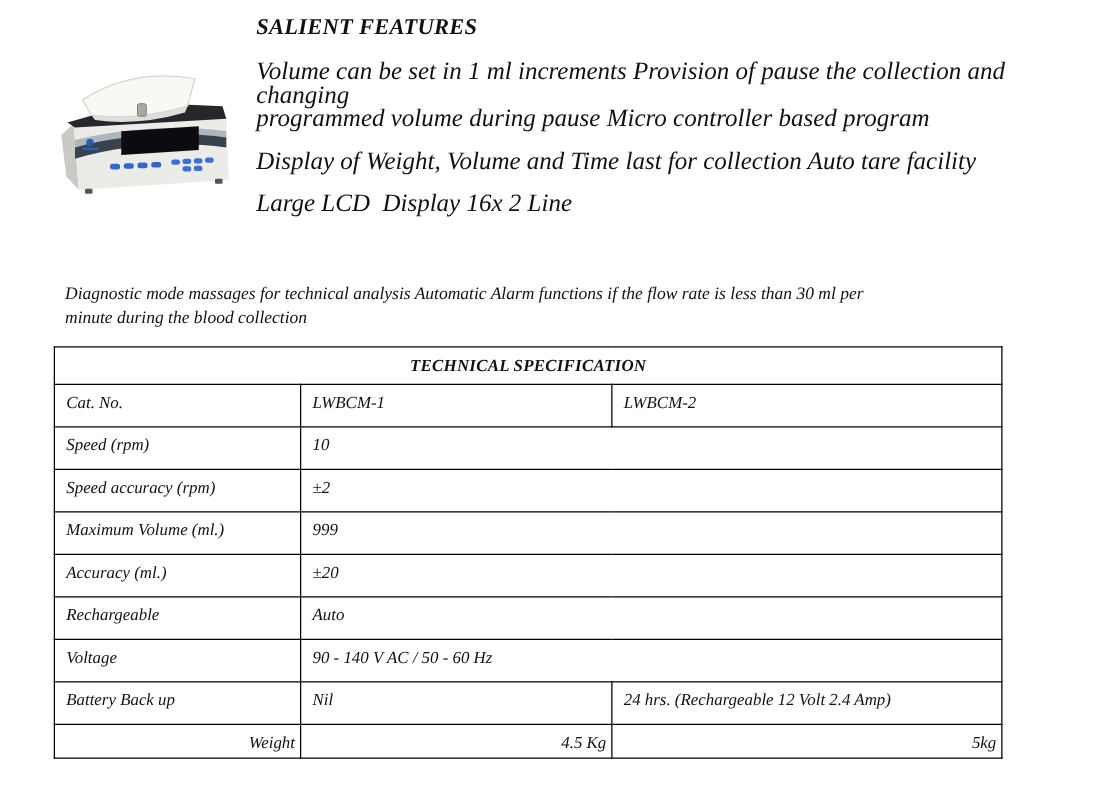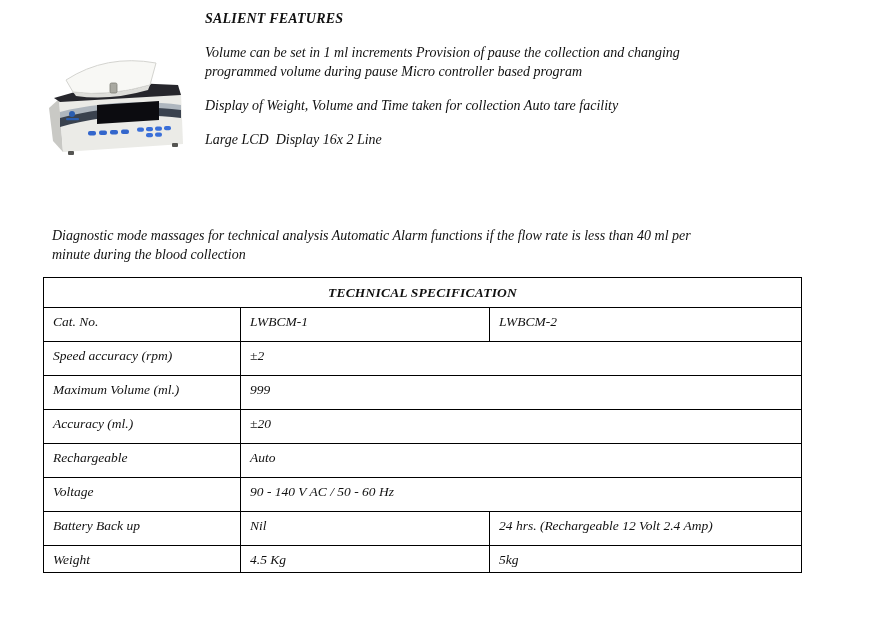--- a/index.html
+++ b/index.html
@@ -24,29 +24,29 @@
   }
 
   
   .features-text {
     position: absolute;
     left: 205px;
     top: 11px;
     width: 600px;
   }
   .features-heading {
-    font-size: 14px;
+    font-size: 18px;
     font-weight: bold;
     font-style: italic;
     margin: 0 0 16px 0;
     letter-spacing: 0.2px;
   }
   .features-text p {
     margin: 0 0 15px 0;
-    font-size: 14px;
+    font-size: 20px;
     line-height: 19px;
     white-space: pre-wrap;
   }
 
   
   .intro-paragraph {
     position: absolute;
     left: 52px;
     top: 226px;
     width: 810px;
@@ -74,21 +74,21 @@
     white-space: nowrap;
   }
   table.spec-table th.table-title-cell {
     height: 22px;
     text-align: center;
     font-weight: bold;
     padding: 7px 0 0 0;
     letter-spacing: 0.2px;
   }
   table.spec-table td { height: 25px; }
-  table.spec-table tr.last-row td { height: 18px; }
+  table.spec-table tr.last-row td { height: 18px; text-align: right; }
 </style>
 </head>
 <body>
 
 <div class="page">
 
   <div class="product-image">
     <svg width="150" height="108" viewBox="0 0 150 108" xmlns="http://www.w3.org/2000/svg">
 
       <polygon points="9,56 19,47 23,100 13,89" fill="#c9c9c5"></polygon>
@@ -125,41 +125,45 @@
 
       <rect x="28" y="99" width="6" height="4" rx="1" fill="#555552"></rect>
       <rect x="132" y="91" width="6" height="4" rx="1" fill="#555552"></rect>
     </svg>
   </div>
 
   <div class="features-text">
     <div class="features-heading">SALIENT FEATURES</div>
     <p>Volume can be set in 1 ml increments Provision of pause the collection and changing
 programmed volume during pause Micro controller based program</p>
-    <p>Display of Weight, Volume and Time taken for collection Auto tare facility</p>
+    <p>Display of Weight, Volume and Time last for collection Auto tare facility</p>
     <p>Large LCD  Display 16x 2 Line</p>
   </div>
 
-  <div class="intro-paragraph">Diagnostic mode massages for technical analysis Automatic Alarm functions if the flow rate is less than 40 ml per
+  <div class="intro-paragraph">Diagnostic mode massages for technical analysis Automatic Alarm functions if the flow rate is less than 30 ml per
 minute during the blood collection</div>
 
   <table class="spec-table">
     <colgroup>
       <col style="width:197px">
       <col style="width:249px">
       <col style="width:312px">
     </colgroup>
     <tbody>
         <tr>
       <th class="table-title-cell" colspan="3">TECHNICAL SPECIFICATION</th>
     </tr>
     <tr>
       <td>Cat. No.</td>
       <td>LWBCM-1</td>
       <td>LWBCM-2</td>
+    </tr>
+    <tr>
+      <td>Speed (rpm)</td>
+      <td colspan="2">10</td>
     </tr>
     <tr>
       <td>Speed accuracy (rpm)</td>
       <td colspan="2">±2</td>
     </tr>
     <tr>
       <td>Maximum Volume (ml.)</td>
       <td colspan="2">999</td>
     </tr>
     <tr>

